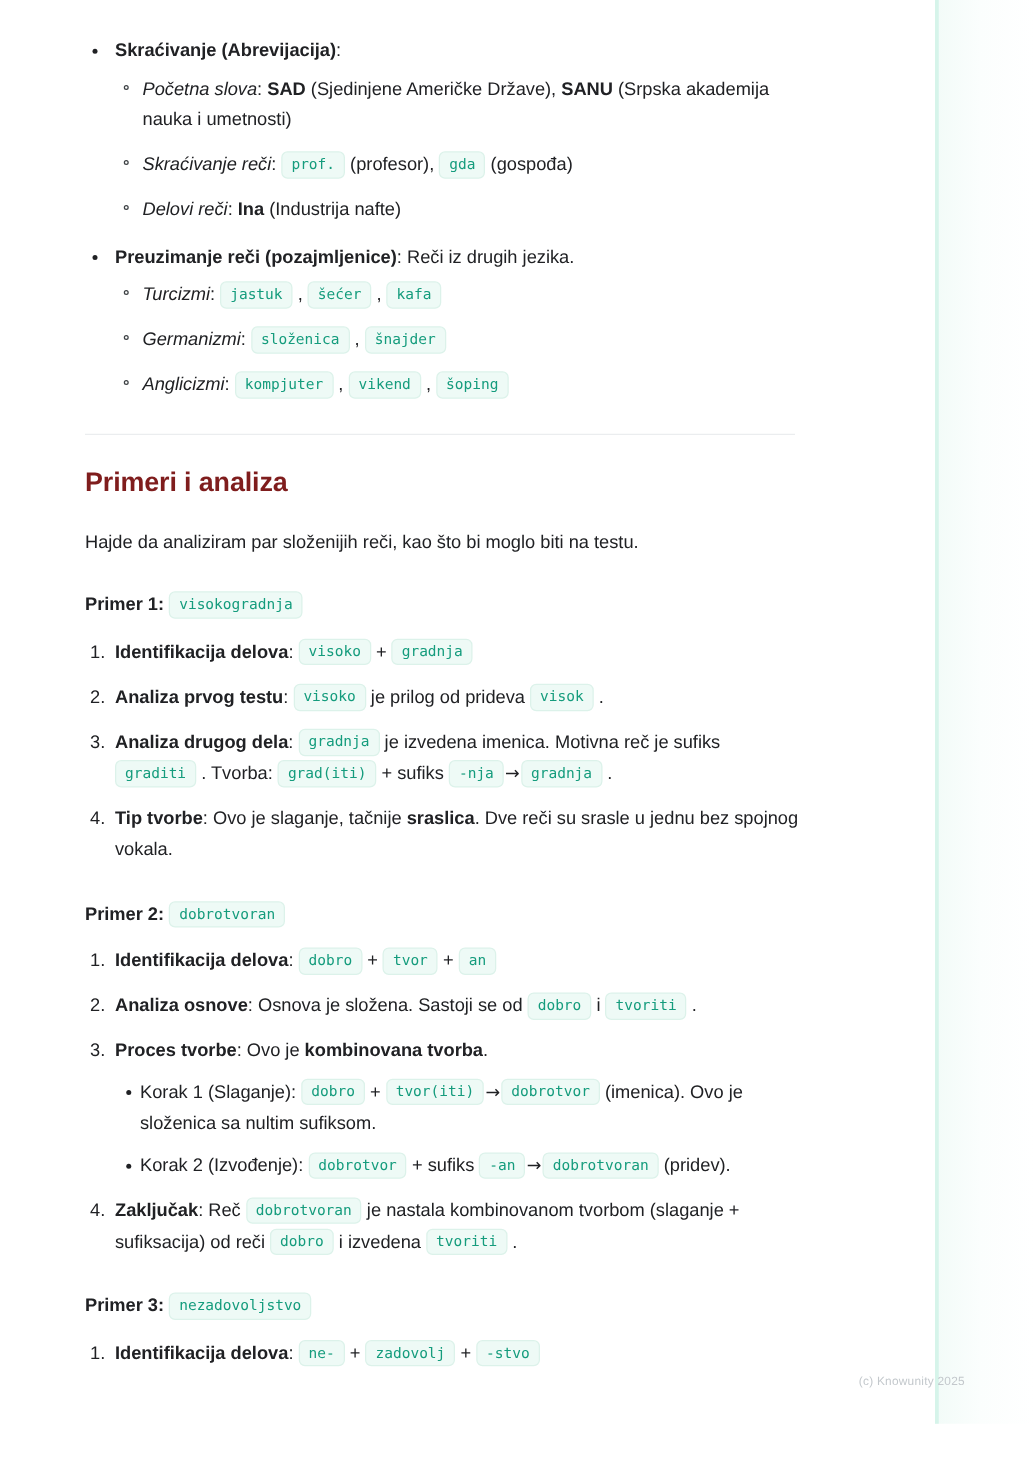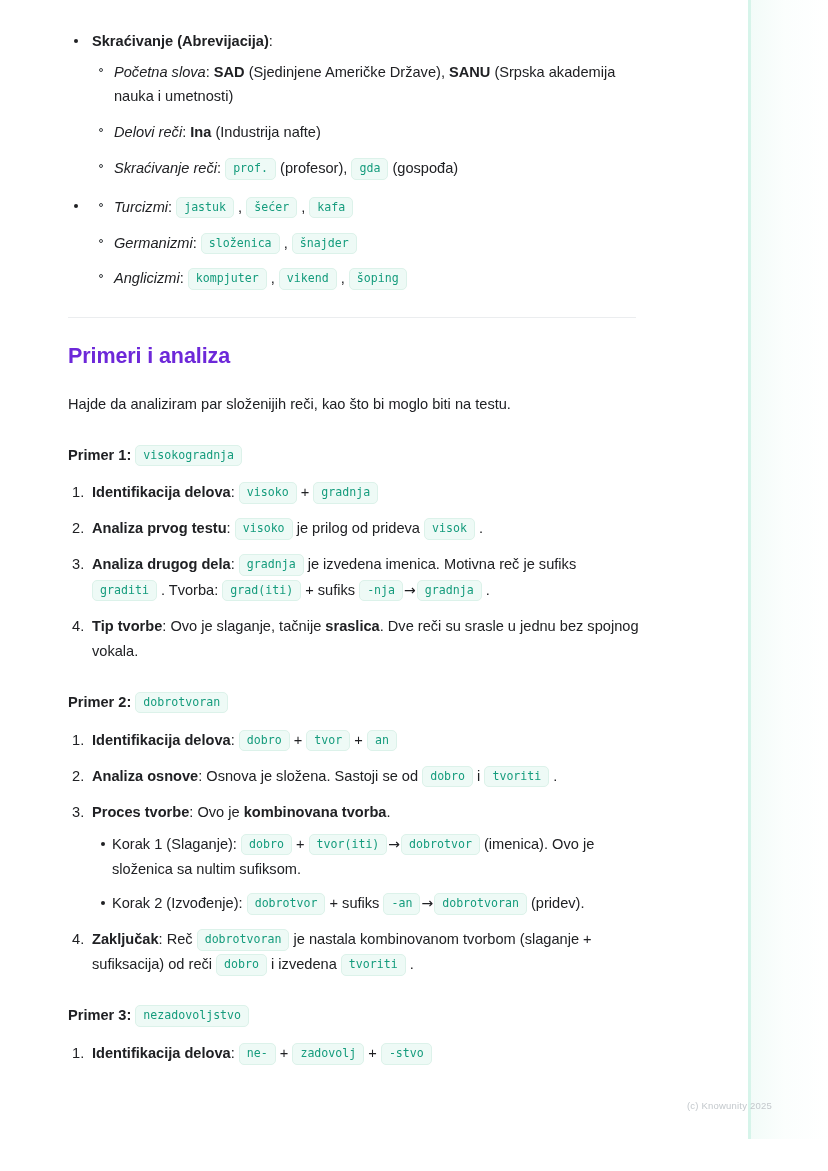--- a/index.html
+++ b/index.html
@@ -170,21 +170,21 @@
   hr.divider {
     border: 0;
     border-top: 1.5px solid #ebedef;
     margin: 26px 0 0 0;
     width: 568px;
   }
 
   h2.section-heading {
     font-size: 21.5px;
     font-weight: 700;
-    color: #6d28d9;
+    color: #7f1d1d;
     margin: 25px 0 0 0;
     letter-spacing: -0.1px;
     line-height: 1.3;
   }
 
   p.para {
     margin: 22px 0 0 0;
     font-size: 14.6px;
     line-height: 1.6;
   }
@@ -212,24 +212,24 @@
 
 <div class="right-strip"></div>
 <div class="right-strip-edge"></div>
 
 <div class="page">
   <div class="content">
 
     <ul class="lvl1" id="topics-root">
         <li><span><b>Skraćivanje (Abrevijacija)</b><span>:</span></span><ul class="lvl2">
             <li><i>Početna slova</i><span>: </span><b>SAD</b><span> (Sjedinjene Američke Države), </span><b>SANU</b><span> (Srpska akademija nauka i umetnosti)</span></li>
+            <li><i>Skraćivanje reči</i><span>: </span><code class="chip">prof.</code><span> (profesor), </span><code class="chip">gda</code><span> (gospođa)</span></li>
             <li><i>Delovi reči</i><span>: </span><b>Ina</b><span> (Industrija nafte)</span></li>
-            <li><i>Skraćivanje reči</i><span>: </span><code class="chip">prof.</code><span> (profesor), </span><code class="chip">gda</code><span> (gospođa)</span></li>
           </ul></li>
-        <li><ul class="lvl2">
+        <li><span><b>Preuzimanje reči (pozajmljenice)</b><span>: Reči iz drugih jezika.</span></span><ul class="lvl2">
             <li><i>Turcizmi</i><span>: </span><code class="chip">jastuk</code><span> , </span><code class="chip">šećer</code><span> , </span><code class="chip">kafa</code></li>
             <li><i>Germanizmi</i><span>: </span><code class="chip">složenica</code><span> , </span><code class="chip">šnajder</code></li>
             <li><i>Anglicizmi</i><span>: </span><code class="chip">kompjuter</code><span> , </span><code class="chip">vikend</code><span> , </span><code class="chip">šoping</code></li>
           </ul></li>
       </ul>
 
     <hr class="divider">
 
     <h2 class="section-heading">Primeri i analiza</h2>
 

